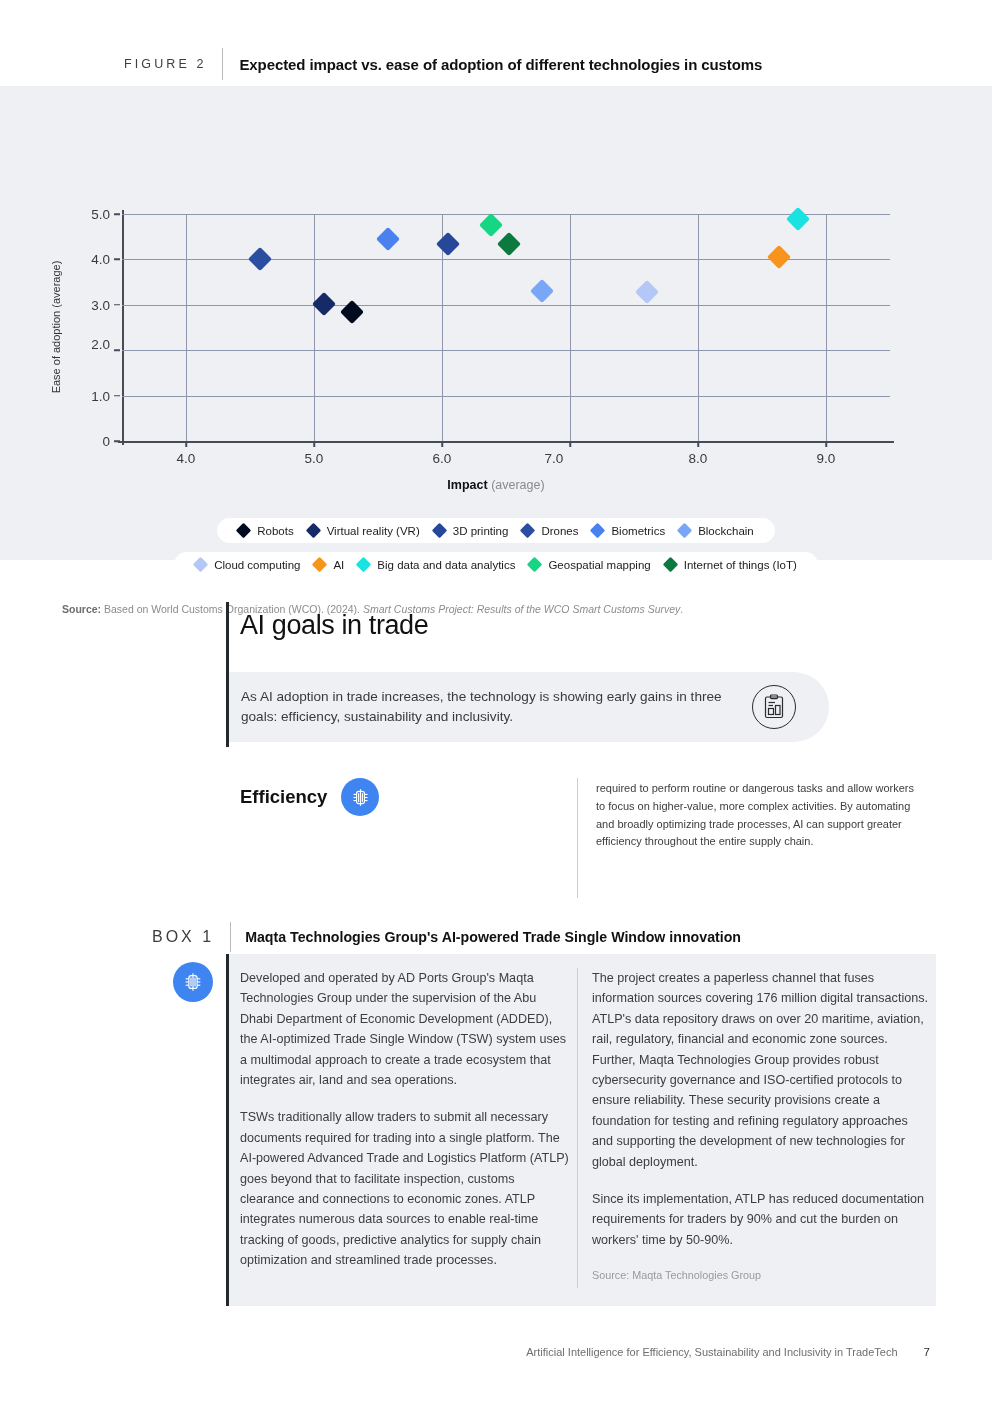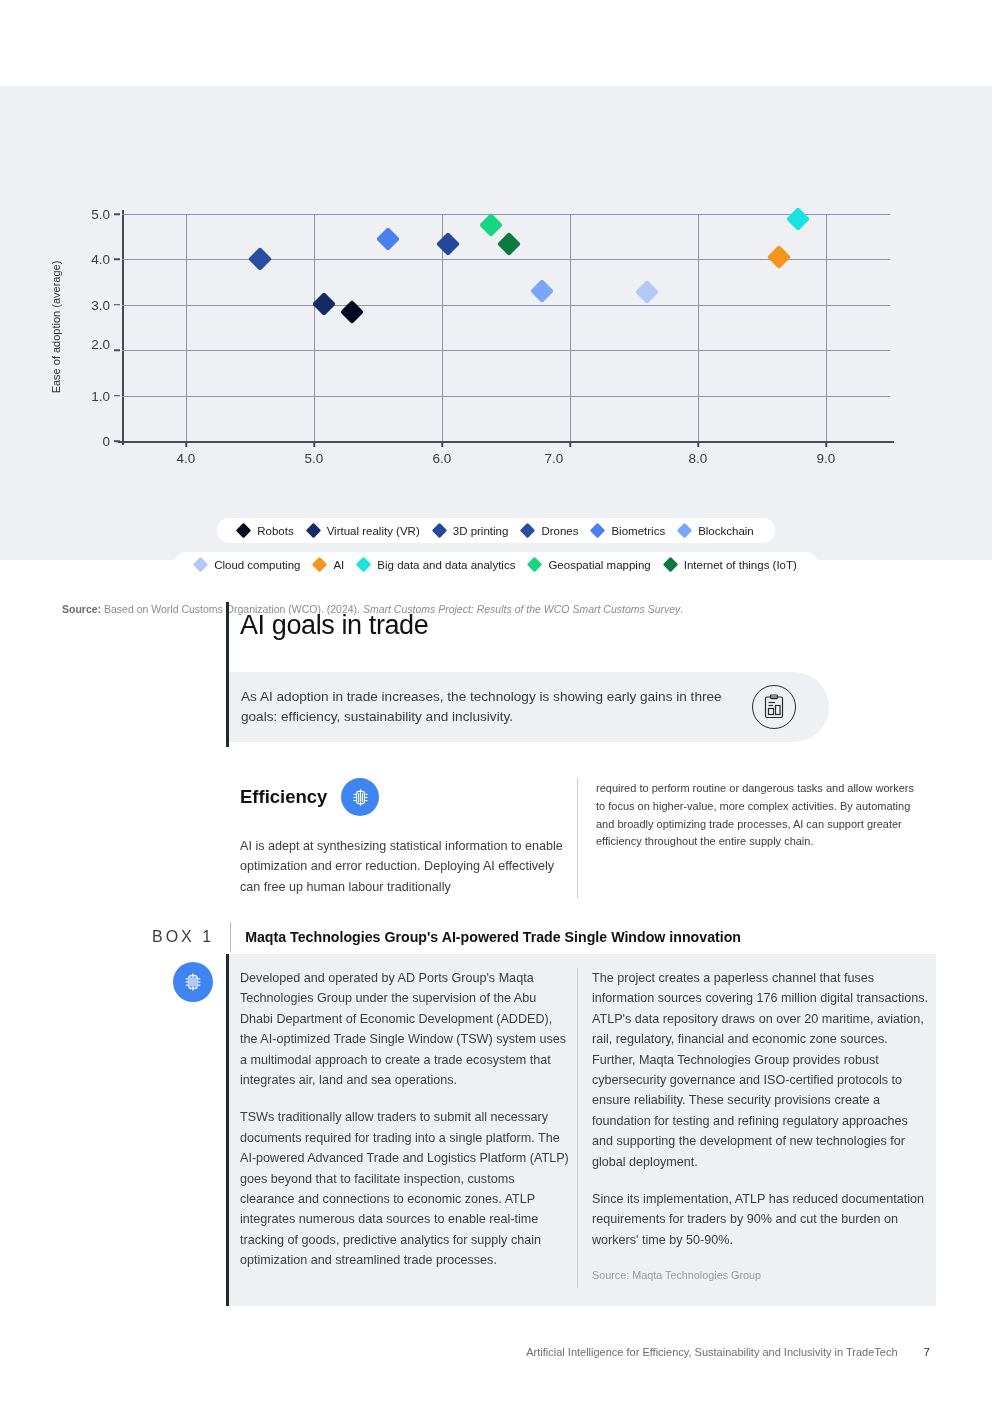--- a/index.html
+++ b/index.html
@@ -239,20 +239,25 @@
     padding-right: 62px;
     font-size: 11px; color: #6e6e6e;
   }
   .footer-page { margin-left: 26px; font-size: 11.5px; color: #2c2c2c; }
 </style>
 </head>
 <body>
 
 <div class="page">
 
+  <div class="fig-header">
+    <div class="fig-label">FIGURE 2</div>
+    <div class="fig-divider"></div>
+    <div class="fig-title">Expected impact vs. ease of adoption of different technologies in customs</div>
+  </div>
 
   <div class="chart-panel">
 
     <div class="plot-wrap">
       <div class="axis-y-line"></div>
       <div class="axis-x-line"></div>
       <div class="plot" id="plot-area">
           <div class="ytick-mark" style="top: 227px;"></div>
           <div class="ytick" style="top: 227px;">0</div>
           <div class="gridline-h" style="top: 181.6px;"></div>
@@ -296,20 +301,24 @@
           <div class="point" title="Blockchain" style="left: 419.84px; top: 77.18px; background: rgb(122, 166, 247);"></div>
           <div class="point" title="Cloud computing" style="left: 524.8px; top: 78.088px; background: rgb(179, 200, 247);"></div>
           <div class="point" title="AI" style="left: 656.64px; top: 43.13px; background: rgb(247, 148, 30);"></div>
           <div class="point" title="Big data and data analytics" style="left: 675.84px; top: 5.448px; background: rgb(25, 227, 224);"></div>
           <div class="point" title="Geospatial mapping" style="left: 368.64px; top: 11.35px; background: rgb(22, 213, 131);"></div>
           <div class="point" title="Internet of things (IoT)" style="left: 386.56px; top: 29.51px; background: rgb(12, 122, 62);"></div>
         </div>
       <div class="ylabel">
         <span>Ease of adoption (average)</span>
       </div>
+      <div class="xlabel">
+        <b>Impact</b>
+        <span>(average)</span>
+      </div>
     </div>
 
     <div class="legend-row" id="legend-row-1" style="top:432px;">
       <div class="legend-pill">
           <div class="legend-item">
             <span class="legend-swatch" style="background: rgb(0, 11, 31);"></span>
             <span class="legend-text">Robots</span>
           </div>
           <div class="legend-item">
             <span class="legend-swatch" style="background: rgb(21, 42, 102);"></span>
@@ -394,21 +403,20 @@
         <line x1="16.5" y1="8.5" x2="20" y2="8.5"></line>
         <line x1="16.5" y1="12" x2="20" y2="12"></line>
         <line x1="16.5" y1="15.5" x2="20" y2="15.5"></line>
         <line x1="12" y1="2.5" x2="12" y2="5"></line>
         <line x1="12" y1="19" x2="12" y2="21.5"></line>
       </svg>
     </div>
   </div>
 
   <div class="col-div" style="left:577px; top:778px; height:120px;"></div>
-  <div class="eff-col-left">AI is adept at synthesizing statistical information to enable optimization and error reduction. Deploying AI effectively can free up human labour traditionally</div>
   <div class="eff-col-right">required to perform routine or dangerous tasks and allow workers to focus on higher-value, more complex activities. By automating and broadly optimizing trade processes, AI can support greater efficiency throughout the entire supply chain.</div>
 
   <div class="box-header">
     <div class="box-label">BOX 1</div>
     <div class="box-divider"></div>
     <div class="box-title">Maqta Technologies Group's AI-powered Trade Single Window innovation</div>
   </div>
 
   <div class="box-body"></div>
   <div class="box-rail"></div>

